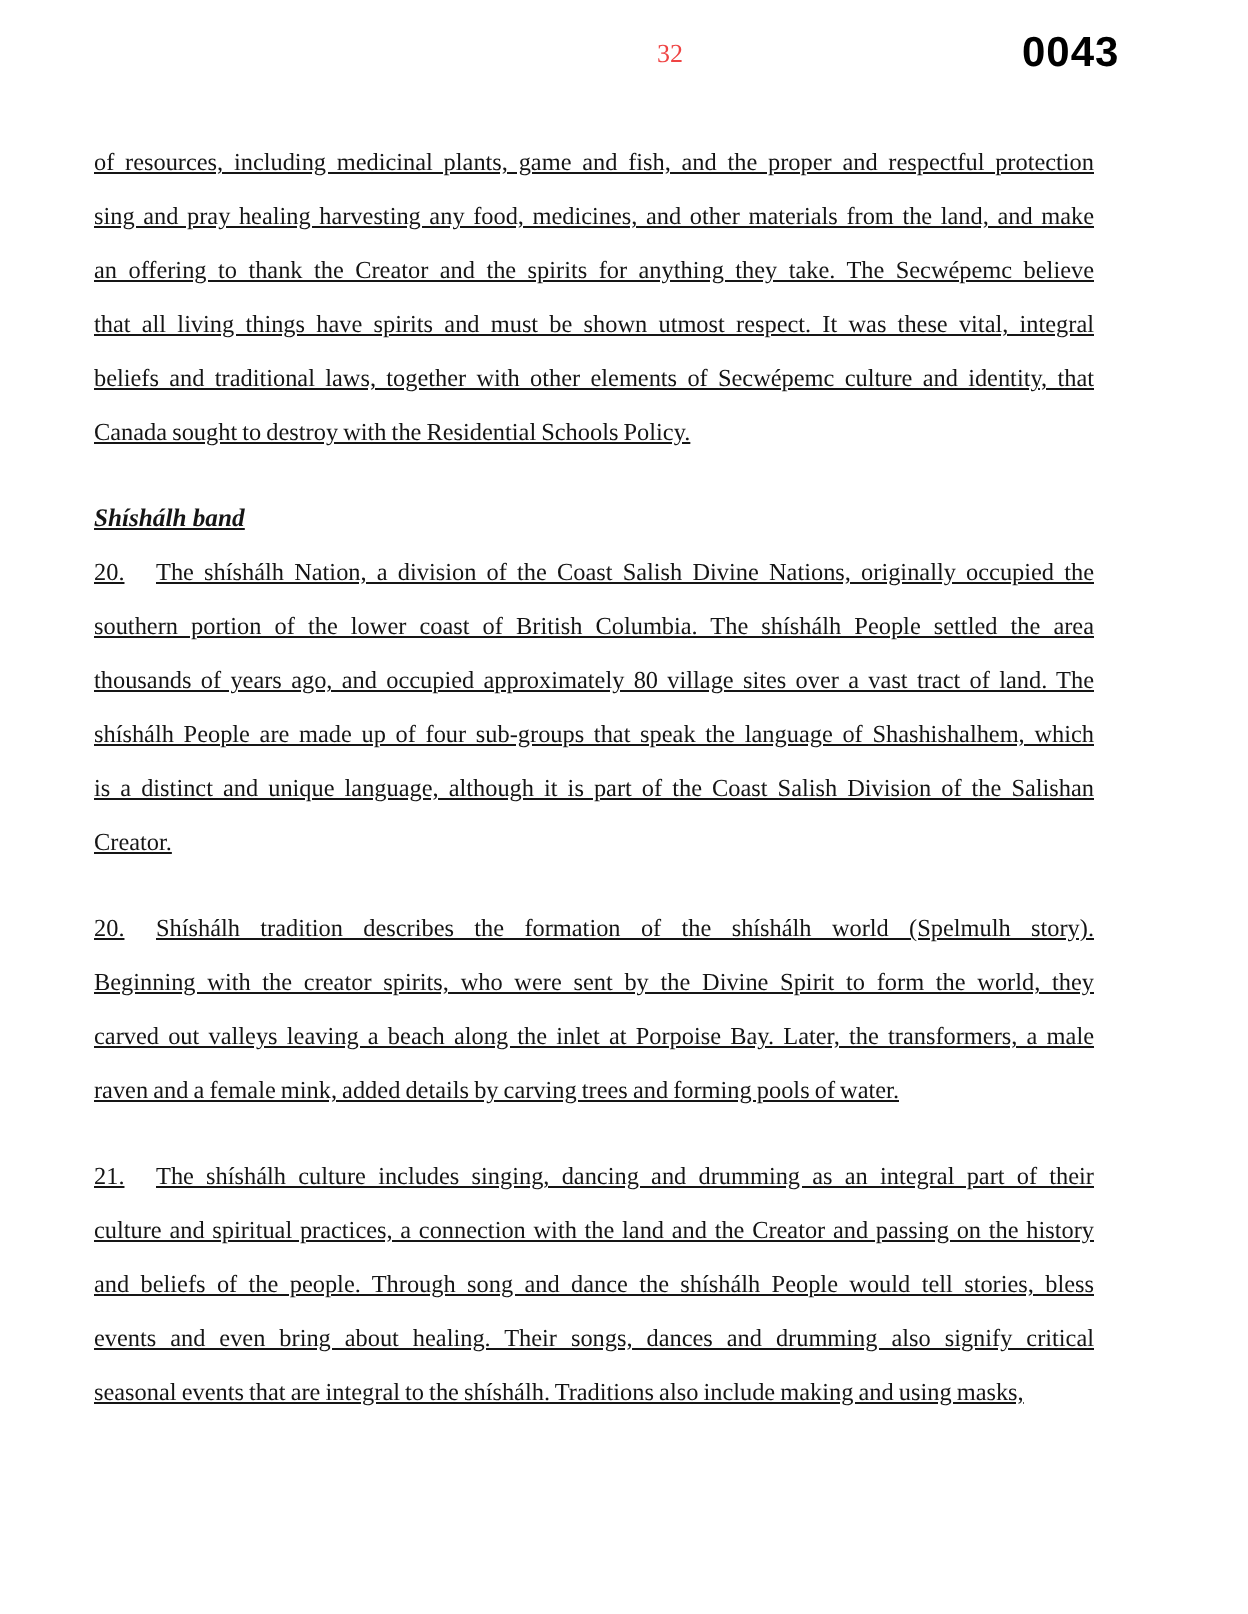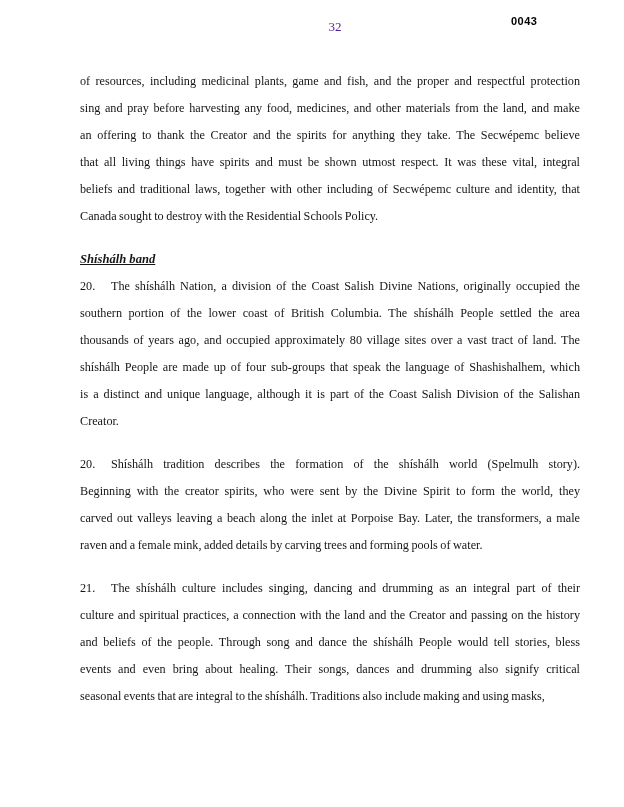--- a/index.html
+++ b/index.html
@@ -17,41 +17,42 @@
     overflow: hidden;
   }
   
   .page-number {
     position: absolute;
     top: 19px;
     left: 300px;
     width: 70px;
     text-align: center;
     font-size: 13px;
-    color: #4c1d95;
+    color: #ef4444;
   }
   .bates-number {
     position: absolute;
     top: 15px;
     left: 511px;
     font-family: "Liberation Sans", "DejaVu Sans", sans-serif;
     font-weight: bold;
-    font-size: 11px;
+    font-size: 21px;
     letter-spacing: 0.5px;
     color: #000000;
   }
   
   .text-block {
     position: absolute;
-    left: 80px;
+    left: 47px;
     top: 68px;
     width: 500px;
     font-size: 12.2px;
     line-height: 27px;
     color: #151515;
+    text-decoration: underline;
   }
   .para { margin: 0; }
   .para.spaced { margin-top: 16px; }
   .pline {
     text-align: justify;
     text-align-last: justify;
     word-spacing: -0.5px;
     hyphens: none;
   }
   .pline.last {
@@ -87,24 +88,24 @@
 
 <div class="page">
 
   <div class="page-number">32</div>
   <div class="bates-number">0043</div>
 
   <div class="text-block">
 
     <div class="para">
       <div class="pline">of resources, including medicinal plants, game and fish, and the proper and respectful protection</div>
-      <div class="pline">sing and pray before harvesting any food, medicines, and other materials from the land, and make</div>
+      <div class="pline">sing and pray healing harvesting any food, medicines, and other materials from the land, and make</div>
       <div class="pline">an offering to thank the Creator and the spirits for anything they take. The Secwépemc believe</div>
       <div class="pline">that all living things have spirits and must be shown utmost respect. It was these vital, integral</div>
-      <div class="pline">beliefs and traditional laws, together with other including of Secwépemc culture and identity, that</div>
+      <div class="pline">beliefs and traditional laws, together with other elements of Secwépemc culture and identity, that</div>
       <div class="pline last">Canada sought to destroy with the Residential Schools Policy.</div>
     </div>
 
     <h2 class="section-heading">Shíshálh band</h2>
 
     <div class="para">
       <div class="pline-first">
         <span class="pnum">20.</span>
         <span class="ptext">The shíshálh Nation, a division of the Coast Salish Divine Nations, originally occupied the</span>
       </div>

